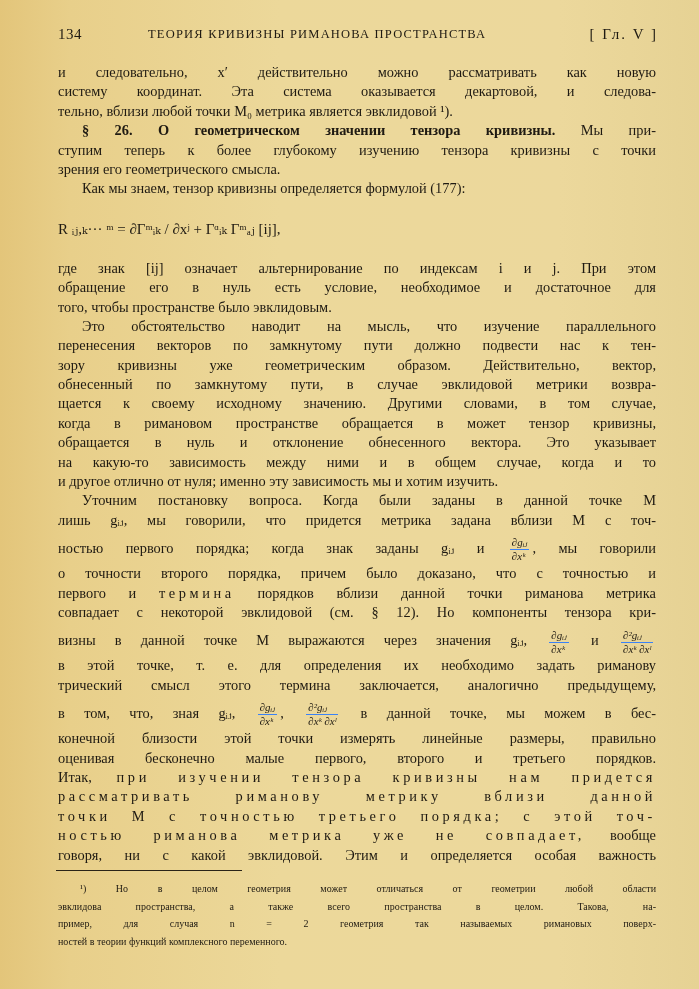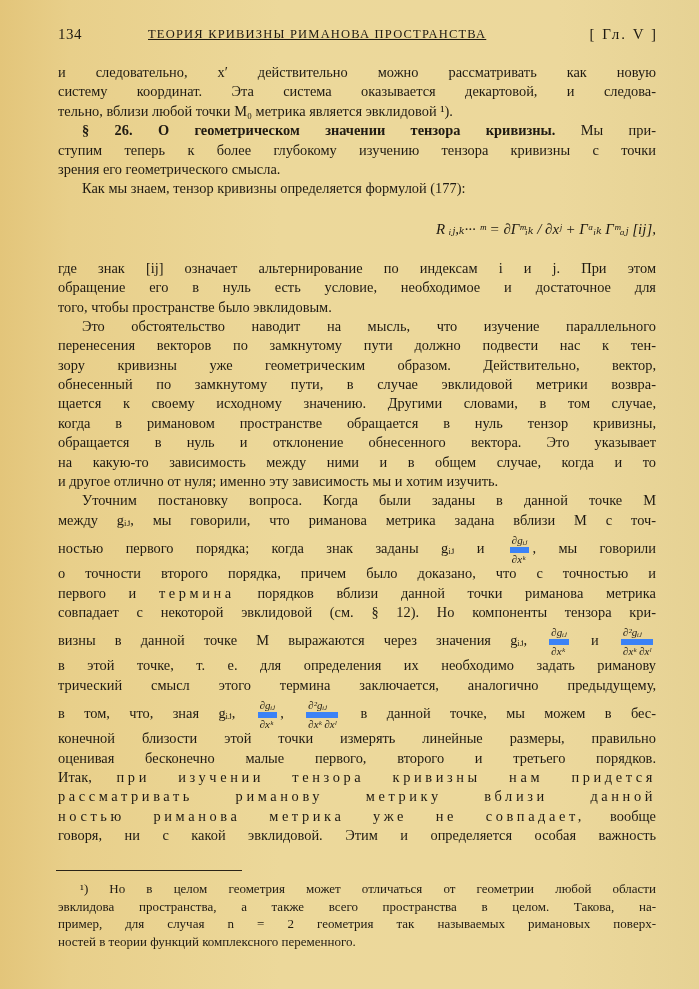--- a/index.html
+++ b/index.html
@@ -9,46 +9,46 @@
       font-family: "Liberation Serif", "DejaVu Serif", serif;
       color: #1f1a12;
       position: relative;
     }
     .page { position: absolute; left: 0; top: 0; width: 699px; height: 749px; }
     .header {
       position: absolute; top: 26px; left: 58px; width: 600px; height: 22px;
       font-size: 15px; letter-spacing: 0.5px;
     }
     .header .num { position: absolute; left: 0; top: 0; }
-    .header .title { position: absolute; left: 90px; top: 1px; font-size: 12.5px; letter-spacing: 1.2px; text-decoration: underline; }
+    .header .title { position: absolute; left: 90px; top: 1px; font-size: 12.5px; letter-spacing: 1.2px; }
     .header .chap { position: absolute; right: 0; top: 0; letter-spacing: 2px; }
     .body { position: absolute; left: 58px; top: 63px; width: 598px; }
     .line {
       height: 19.4px; line-height: 19.4px; font-size: 14.4px;
       white-space: nowrap; text-align: justify; text-align-last: justify;
       display: block;
     }
     .line.last { text-align-last: left; }
     .line.indent { padding-left: 24px; }
     .line.tall { height: 34px; line-height: 36px; }
     .formula {
-      height: 44px; line-height: 44px; text-align: right; font-size: 15px;
-      font-style: italic; margin: 8px 0 8px 0;
+      height: 44px; line-height: 44px; text-align: left; font-size: 15px;
+      margin: 8px 0 8px 0;
     }
     .spaced { letter-spacing: 3.6px; }
     .footnote-rule { position: absolute; left: 56px; top: 870px; width: 186px; border-top: 1.3px solid #2a2418; }
     .footnotes { position: absolute; left: 58px; top: 880px; width: 598px; }
     .fline {
-      height: 17.5px; line-height: 17.5px; font-size: 13px; white-space: nowrap;
+      height: 17.5px; line-height: 17.5px; font-size: 10px; white-space: nowrap;
       text-align: justify; text-align-last: justify; display: block;
     }
     .fline.indent { padding-left: 22px; }
     .fline.last { text-align-last: left; }
     .frac { display: inline-block; vertical-align: middle; text-align: center; font-style: italic; font-size: 11px; line-height: 13px; margin: 0 3px; }
-    .frac .n { display: block; border-bottom: 6px solid #3b82f6; padding: 0 2px; }
+    .frac .n { display: block; border-bottom: 1px solid #3b82f6; padding: 0 2px; }
     .frac .d { display: block; padding: 0 2px; }
   </style>
 </head>
 <body>
 
 <div class="page">
 
   <div class="header">
     <span class="num">134</span>
     <span class="title">ТЕОРИЯ КРИВИЗНЫ РИМАНОВА ПРОСТРАНСТВА</span>
@@ -70,39 +70,40 @@
 
     <span class="line">где знак [ij] означает альтернирование по индексам i и j. При этом</span>
     <span class="line">обращение его в нуль есть условие, необходимое и достаточное для</span>
     <span class="line last">того, чтобы пространстве было эвклидовым.</span>
 
     <span class="line indent">Это обстоятельство наводит на мысль, что изучение параллельного</span>
     <span class="line">перенесения векторов по замкнутому пути должно подвести нас к тен-</span>
     <span class="line">зору кривизны уже геометрическим образом. Действительно, вектор,</span>
     <span class="line">обнесенный по замкнутому пути, в случае эвклидовой метрики возвра-</span>
     <span class="line">щается к своему исходному значению. Другими словами, в том случае,</span>
-    <span class="line">когда в римановом пространстве обращается в нуль тензор кривизны,</span>
+    <span class="line">когда в римановом пространстве обращается в может тензор кривизны,</span>
     <span class="line">обращается в нуль и отклонение обнесенного вектора. Это указывает</span>
     <span class="line">на какую-то зависимость между ними и в общем случае, когда и то</span>
     <span class="line last">и другое отлично от нуля; именно эту зависимость мы и хотим изучить.</span>
 
     <span class="line indent">Уточним постановку вопроса. Когда были заданы в данной точке M</span>
-    <span class="line">между gᵢⱼ, мы говорили, что риманова метрика задана вблизи M с точ-</span>
+    <span class="line">лишь gᵢⱼ, мы говорили, что придется метрика задана вблизи M с точ-</span>
     <span class="line tall"><span>ностью первого порядка; когда знак заданы gᵢⱼ и</span> <span class="frac"><span class="n">∂gᵢⱼ</span><span class="d">∂xᵏ</span></span><span>, мы говорили</span></span>
     <span class="line">о точности второго порядка, причем было доказано, что с точностью и</span>
     <span class="line"><span>первого и</span> <span class="spaced">термина</span> <span>порядков вблизи данной точки риманова метрика</span></span>
     <span class="line">совпадает с некоторой эвклидовой (см. § 12). Но компоненты тензора кри-</span>
     <span class="line tall"><span>визны в данной точке M выражаются через значения gᵢⱼ,</span> <span class="frac"><span class="n">∂gᵢⱼ</span><span class="d">∂xᵏ</span></span> <span>и</span> <span class="frac"><span class="n">∂²gᵢⱼ</span><span class="d">∂xᵏ ∂xˡ</span></span></span>
     <span class="line">в этой точке, т. е. для определения их необходимо задать риманову</span>
     <span class="line">трический смысл этого термина заключается, аналогично предыдущему,</span>
     <span class="line tall"><span>в том, что, зная gᵢⱼ,</span> <span class="frac"><span class="n">∂gᵢⱼ</span><span class="d">∂xᵏ</span></span>, <span class="frac"><span class="n">∂²gᵢⱼ</span><span class="d">∂xᵏ ∂xˡ</span></span> <span>в данной точке, мы можем в бес-</span></span>
     <span class="line">конечной близости этой точки измерять линейные размеры, правильно</span>
     <span class="line">оценивая бесконечно малые первого, второго и третьего порядков.</span>
     <span class="line"><span>Итак,</span> <span class="spaced">при изучении тензора кривизны нам придется</span></span>
     <span class="line spaced">рассматривать риманову метрику вблизи данной</span>
+    <span class="line spaced">точки M с точностью третьего порядка; с этой точ-</span>
     <span class="line"><span class="spaced">ностью риманова метрика уже не совпадает,</span> <span>вообще</span></span>
     <span class="line">говоря, ни с какой эвклидовой. Этим и определяется особая важность</span>
   </div>
 
   <div class="footnote-rule"></div>
 
   <div class="footnotes">
     <span class="fline indent">¹) Но в целом геометрия может отличаться от геометрии любой области</span>
     <span class="fline">эвклидова пространства, а также всего пространства в целом. Такова, на-</span>
     <span class="fline">пример, для случая n = 2 геометрия так называемых римановых поверх-</span>

